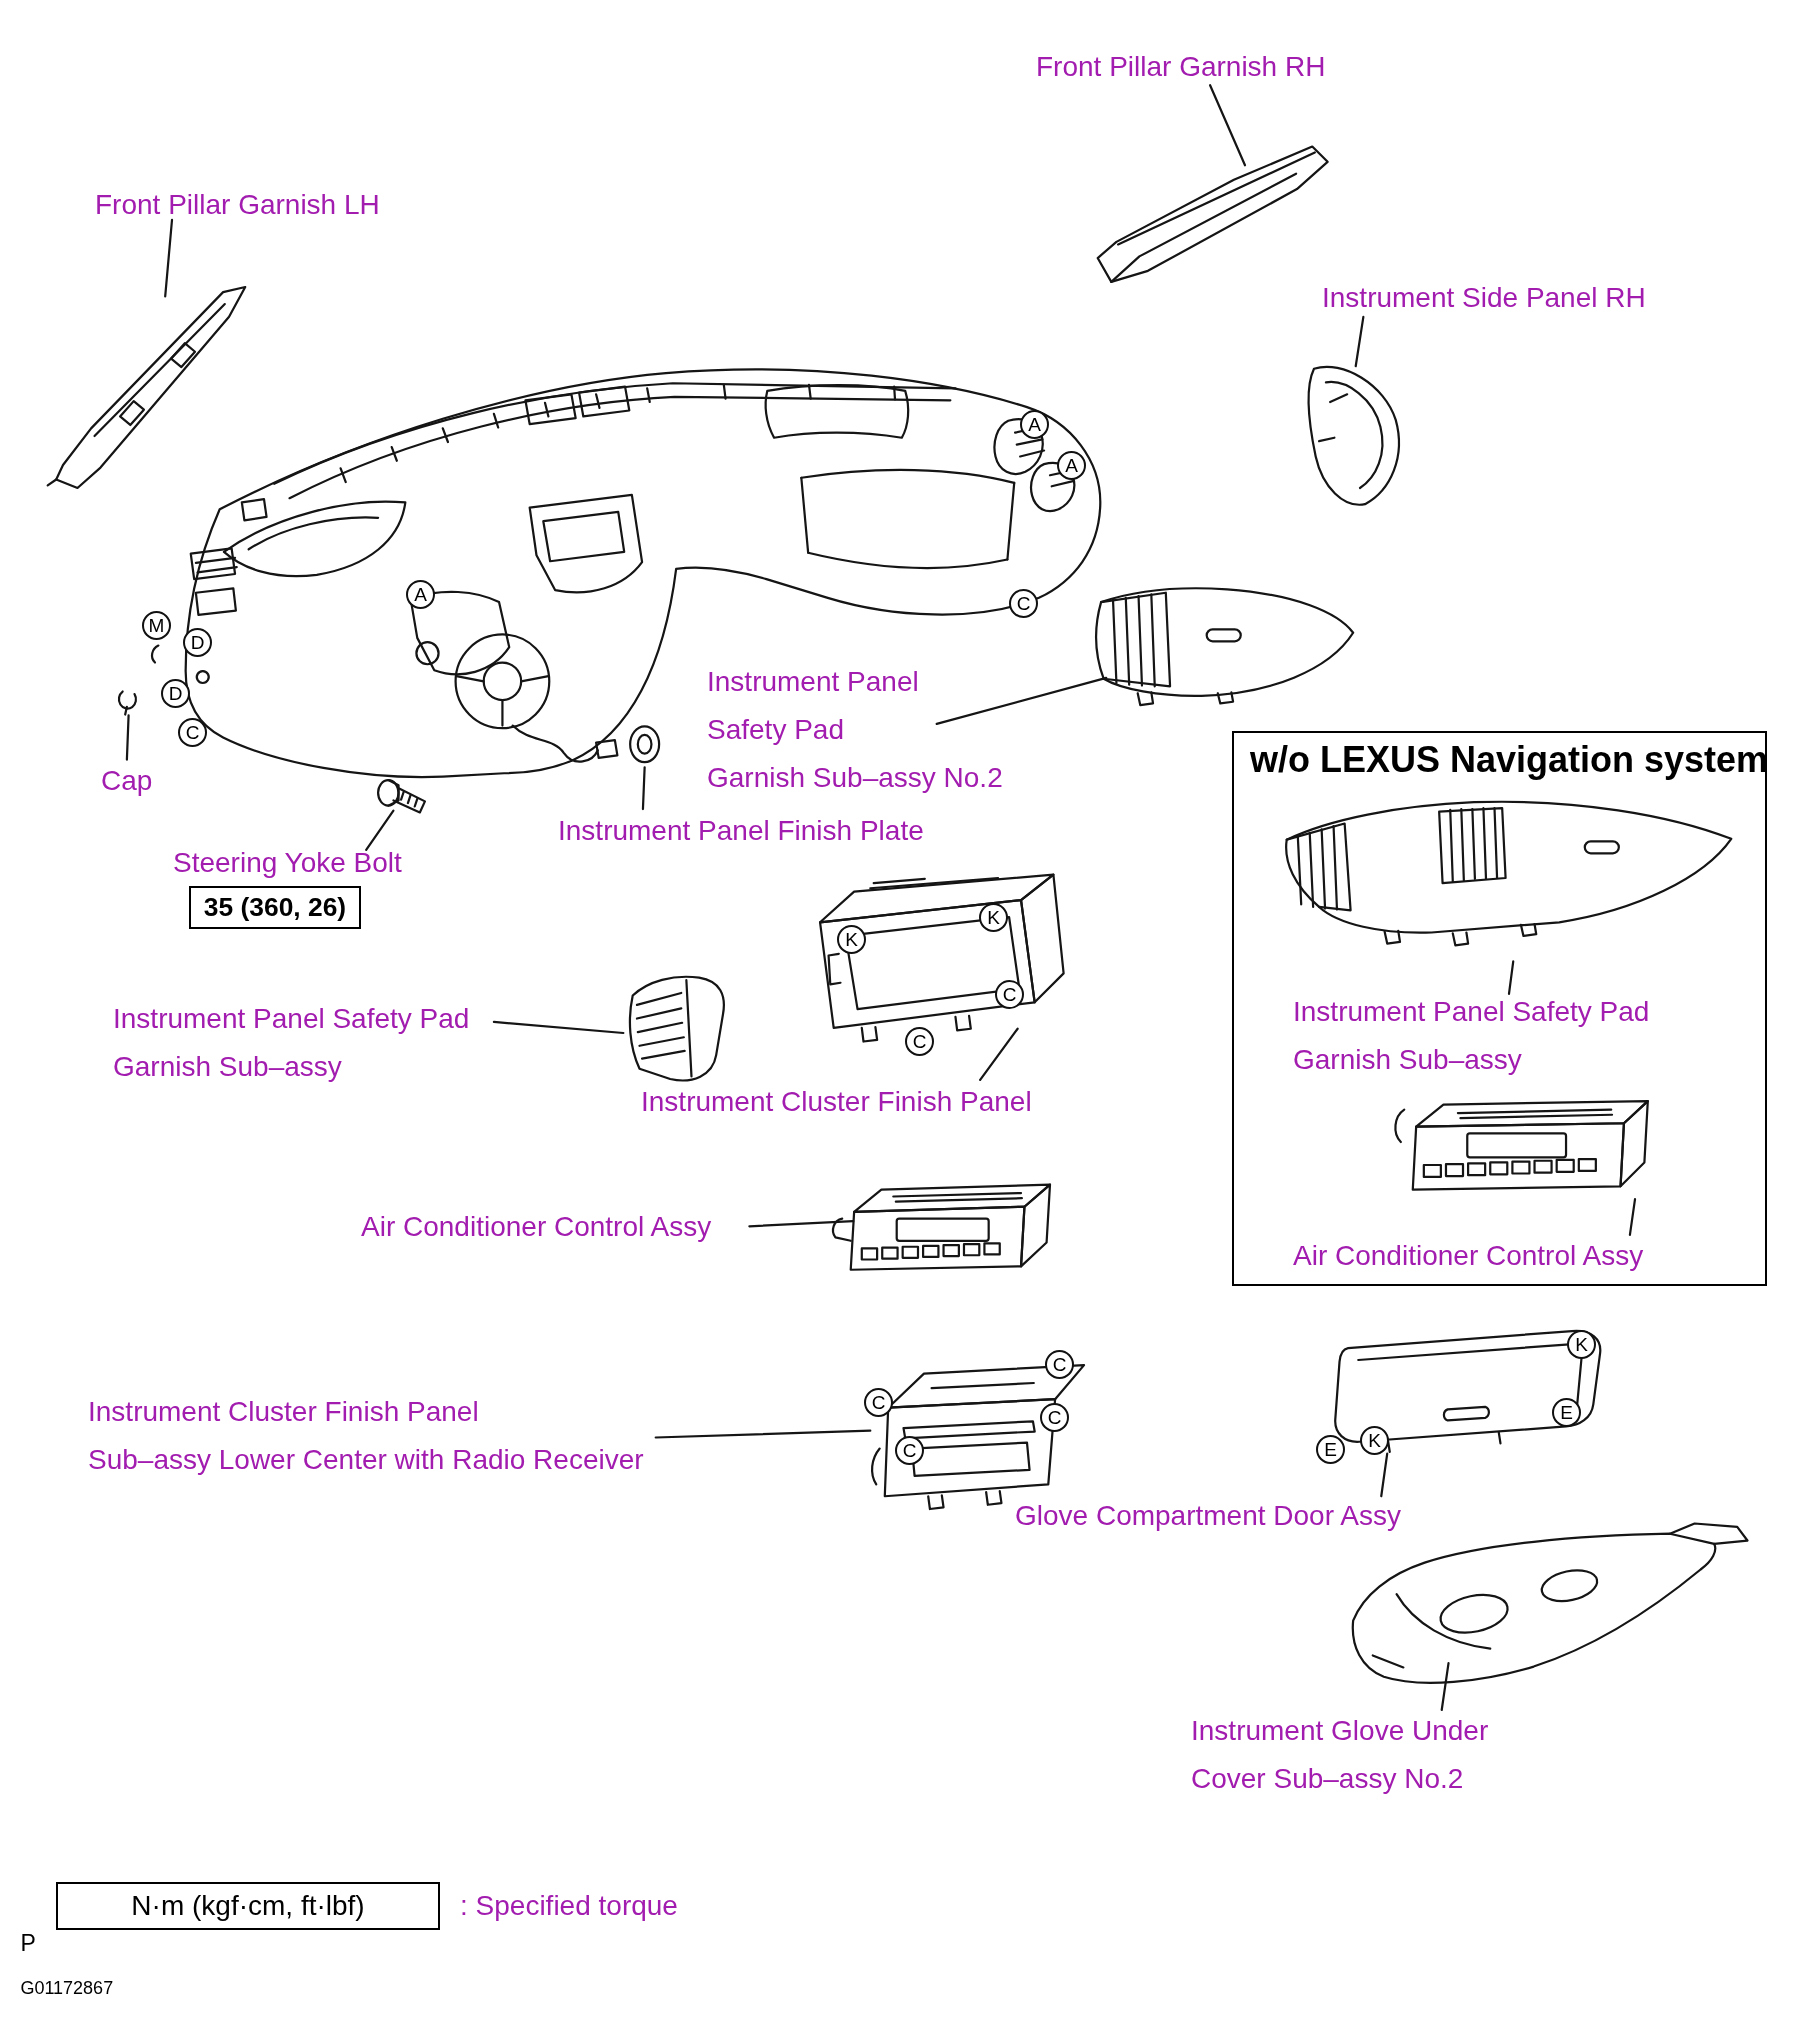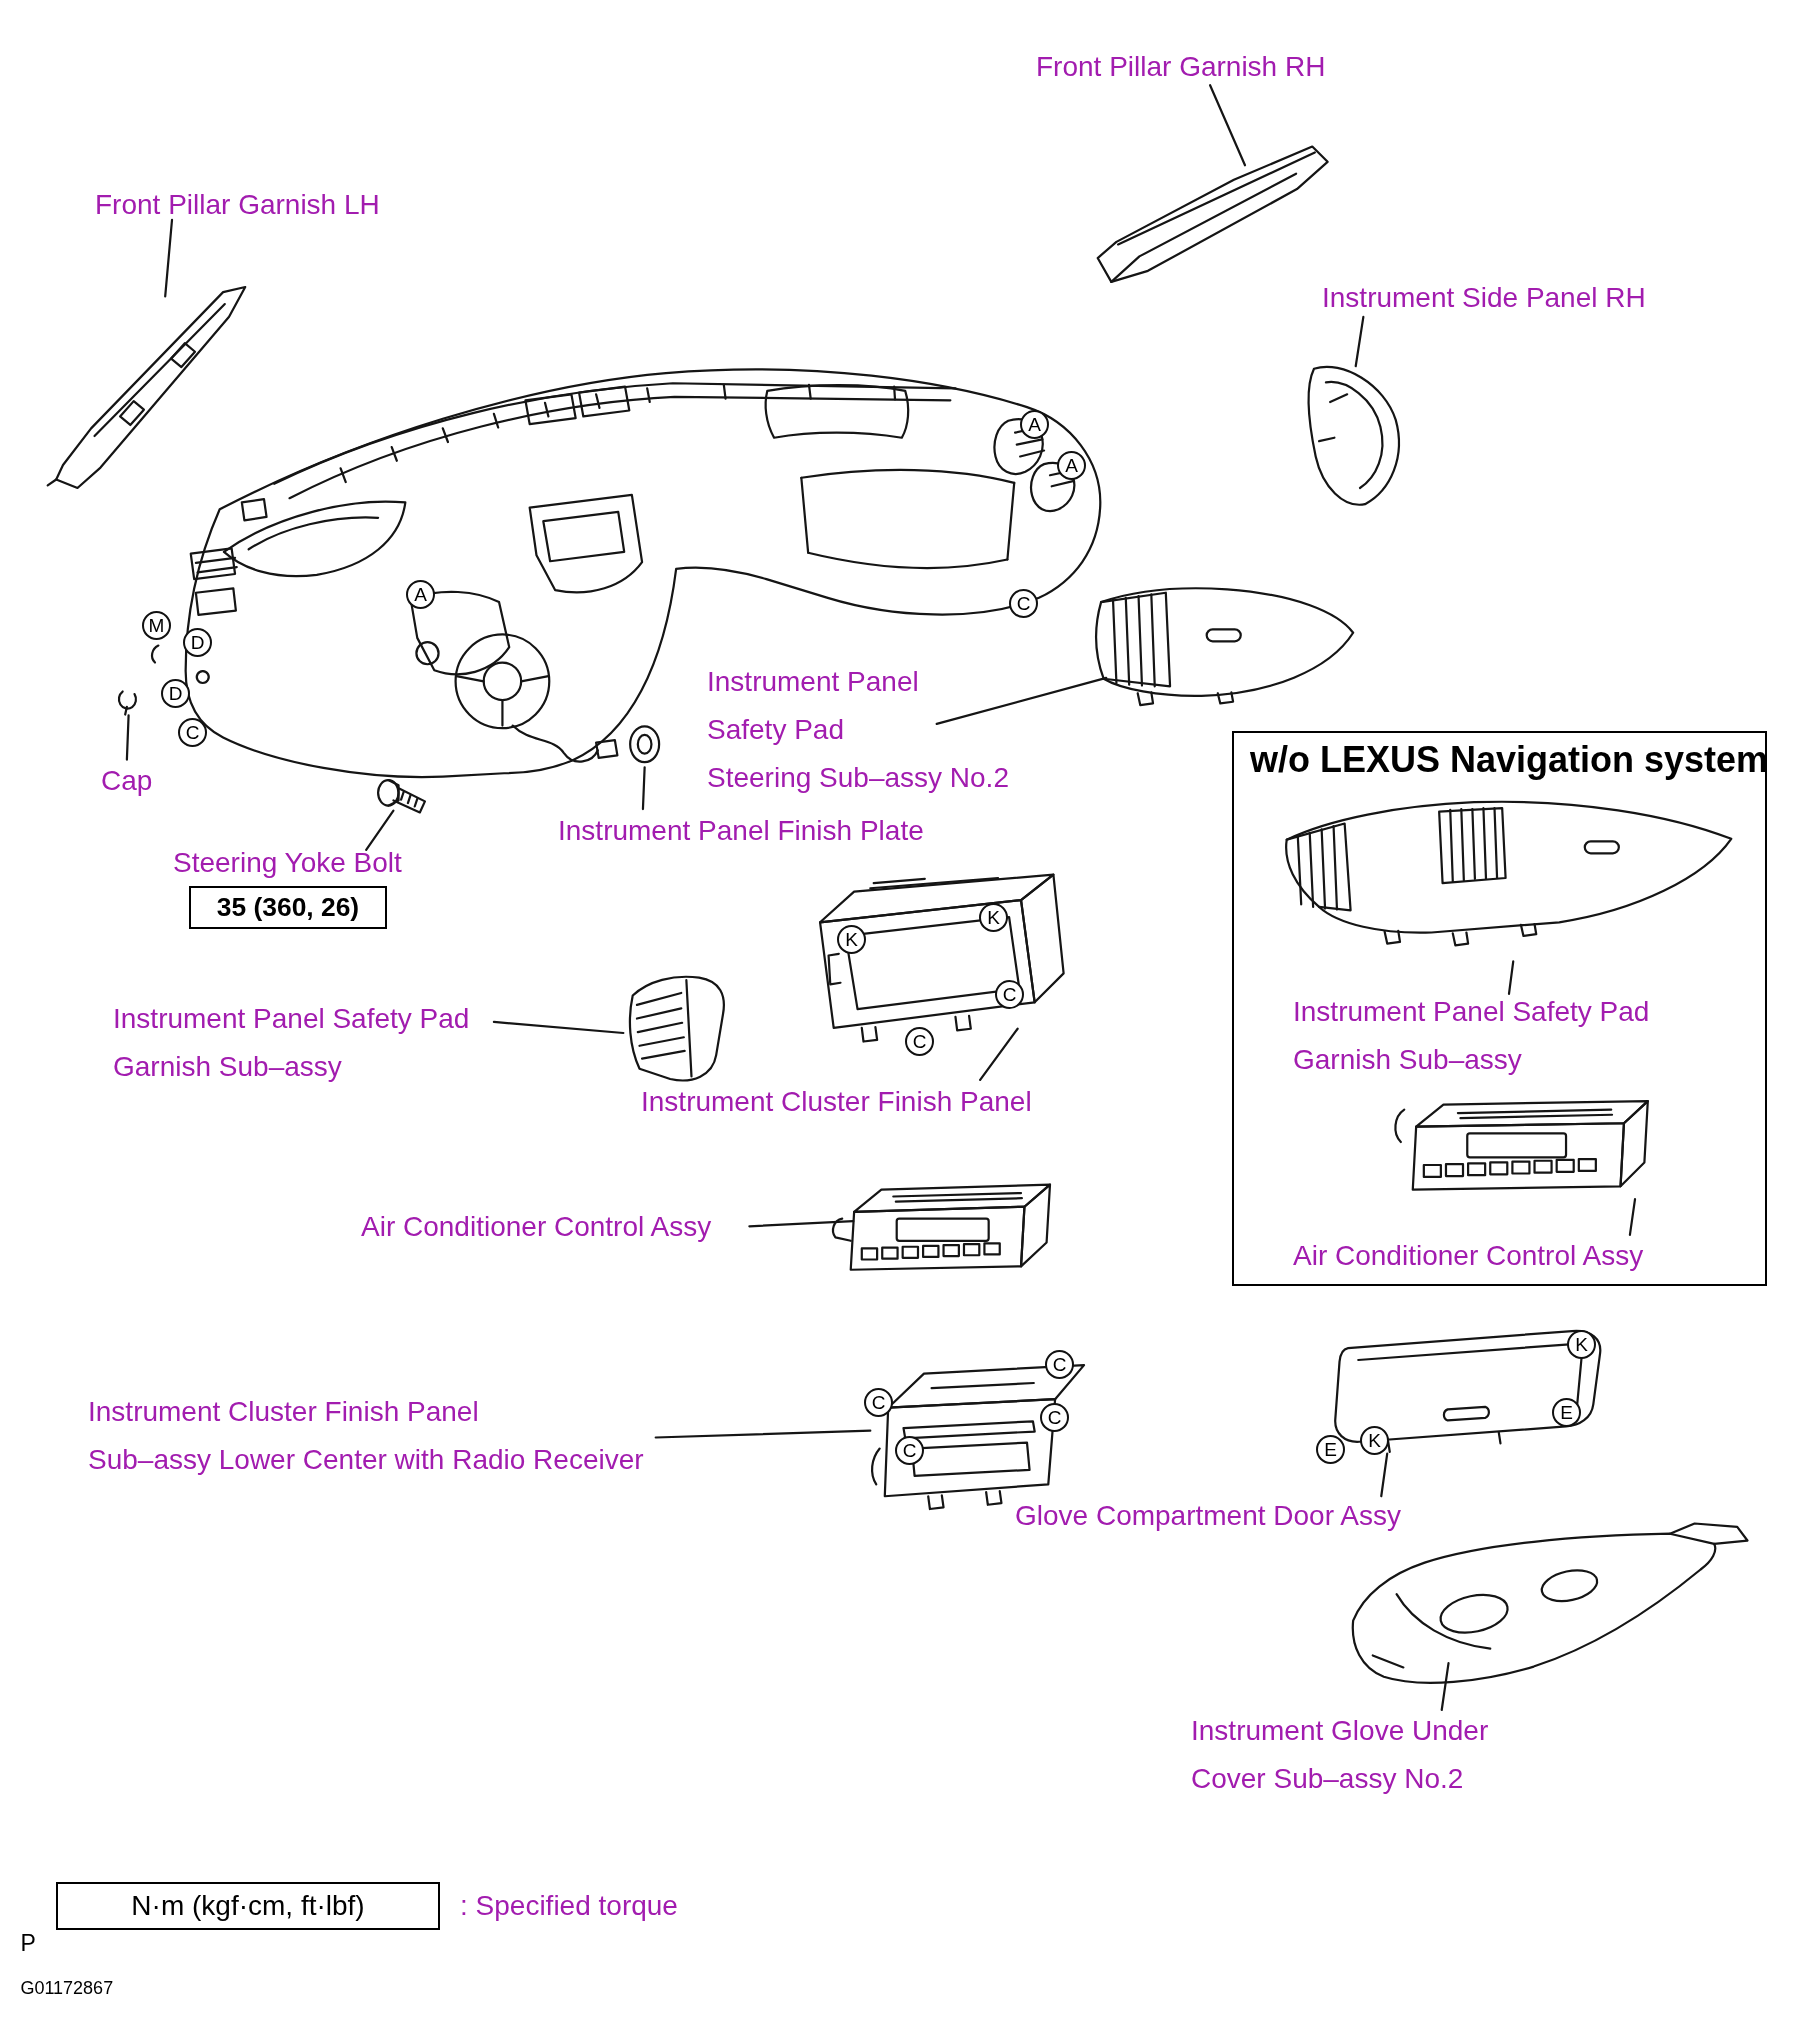--- a/index.html
+++ b/index.html
@@ -5,21 +5,21 @@
   *{margin:0;padding:0;box-sizing:border-box}
   html,body{background:#fff}
   body{font-family:"Liberation Sans",sans-serif;color:#000}
   .page{position:relative;width:1813px;height:2043px;background:#fff;overflow:hidden}
   .art{position:absolute;left:0;top:0;width:100%;height:100%}
   .lbl{position:absolute;font-size:28px;line-height:48px;white-space:nowrap;color:#a21caf}
   .callout{position:absolute;width:29px;height:29px;border:2.1px solid #111;border-radius:50%;
            background:#fff;display:flex;align-items:center;justify-content:center;
            font-size:19px;line-height:1;color:#000}
   .nav-box{position:absolute;left:1232px;top:731px;width:535px;height:555px;border:2.6px solid #000;background:transparent}
-  .torque-box{position:absolute;left:189px;top:886px;width:198px;height:43px;border:2.2px solid #000;
+  .torque-box{position:absolute;left:189px;top:886px;width:172px;height:43px;border:2.2px solid #000;
               display:flex;align-items:center;justify-content:center;font-weight:bold;font-size:26.4px}
   .legend-box{position:absolute;left:56px;top:1882px;width:384px;height:48px;border:2.2px solid #000;
               display:flex;align-items:center;justify-content:center;font-size:28px}
   .small-p{position:absolute;left:20.4px;top:1930px;font-size:23px;line-height:1.2}
   .fig-id{position:absolute;left:20.4px;top:1978px;font-size:18px;line-height:1.2}
   .nav-title{position:absolute;left:1250px;top:741px;font-size:36px;font-weight:bold;line-height:37px;white-space:nowrap}
 </style>
 </head>
 <body>
 
@@ -205,21 +205,21 @@
   <div class="nav-box"></div>
   <div class="nav-title">w/o LEXUS Navigation system</div>
 
   <div class="lbl" style="left:1036px;top:43px">Front Pillar Garnish RH</div>
   <div class="lbl" style="left:95px;top:181px">Front Pillar Garnish LH</div>
   <div class="lbl" style="left:1322px;top:274px">Instrument Side Panel RH</div>
 
   <div class="lbl" style="left:707px;top:658px">
     <div>Instrument Panel</div>
     <div>Safety Pad</div>
-    <div>Steering Sub–assy No.2</div>
+    <div>Garnish Sub–assy No.2</div>
   </div>
 
   <div class="lbl" style="left:558px;top:807px">Instrument Panel Finish Plate</div>
   <div class="lbl" style="left:101px;top:757px">Cap</div>
   <div class="lbl" style="left:173px;top:839px">Steering Yoke Bolt</div>
 
   <div class="torque-box">
     <span>35 (360, 26)</span>
   </div>
 

